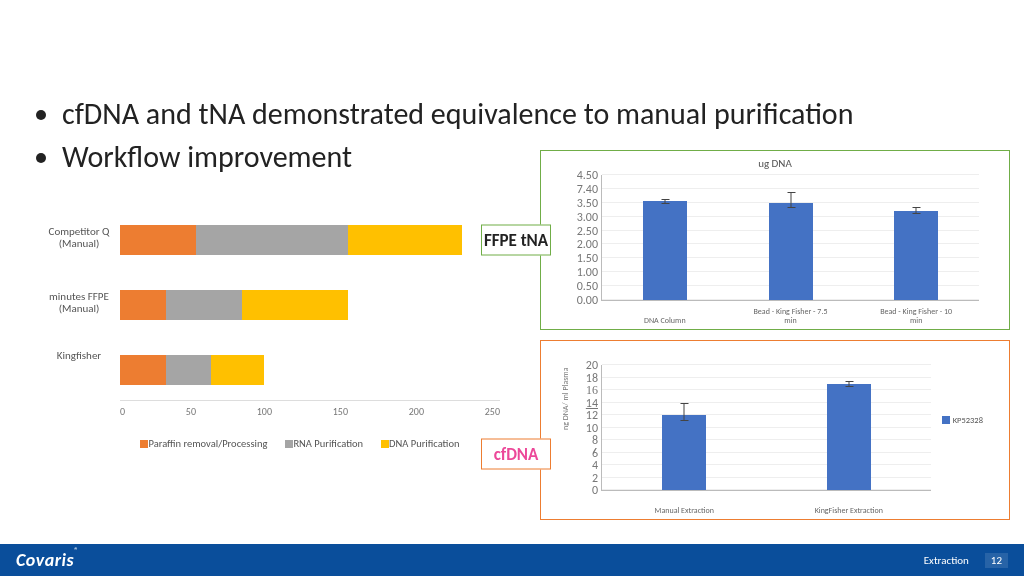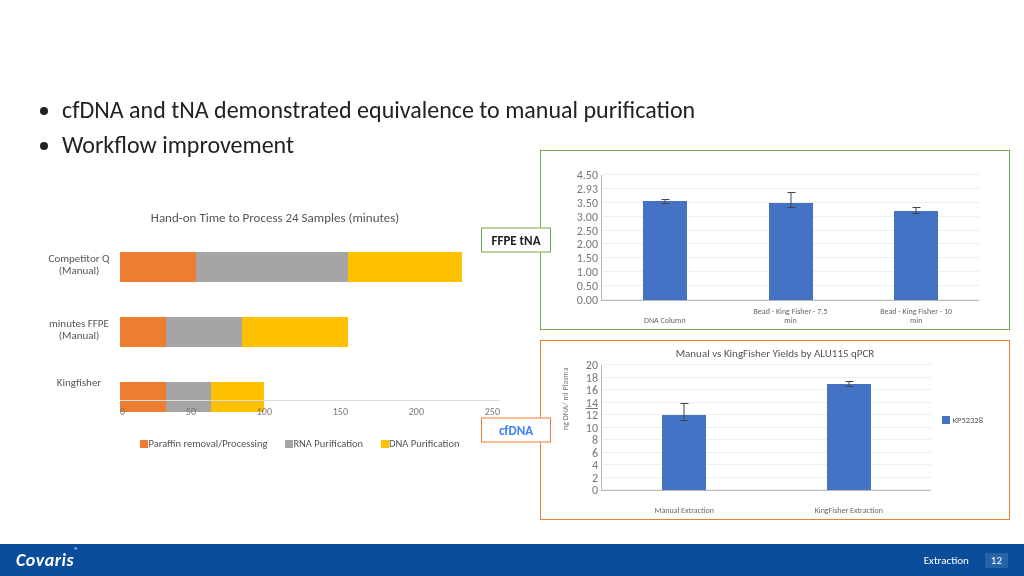--- a/index.html
+++ b/index.html
@@ -1,39 +1,39 @@
 <!DOCTYPE html>
 <html><head>
 <meta charset="utf-8">
 <style>
   * { box-sizing: border-box; margin: 0; padding: 0; }
   html, body { width: 1024px; height: 576px; font-family: Calibri, Arial, sans-serif; background: #fff; overflow: hidden; }
   .slide { position: relative; width: 1024px; height: 576px; }
   .title { position: absolute; left: 40px; top: 28px; font-size: 30px; font-weight: 700; color: #0563C1; }
-  .bullets { position: absolute; left: 40px; top: 95px; font-size: 24px; color: #222; }
+  .bullets { position: absolute; left: 40px; top: 95px; font-size: 30px; color: #222; }
   .bullets li { margin-left: 22px; margin-bottom: 6px; list-style: disc; }
 
   .left-chart { position: absolute; left: 40px; top: 210px; width: 470px; height: 290px; }
   .left-chart .ctitle { text-align: center; font-size: 13px; color: #555; margin-bottom: 12px; }
   .hbar-area { position: relative; width: 100%; height: 190px; }
   .hbar-row { position: absolute; left: 80px; right: 10px; height: 40px; display: flex; align-items: center; }
   .hbar-label { position: absolute; left: 0; width: 78px; font-size: 11px; color: #555; text-align: center; line-height: 1.1; }
   .hbar-bar { height: 30px; display: flex; }
   .seg { height: 100%; }
   .xaxis { position: absolute; left: 80px; right: 10px; bottom: 82px; border-top: 1px solid #ddd; display: flex; justify-content: space-between; font-size: 10px; color: #777; padding-top: 4px; }
   .hlegend { position: absolute; left: 60px; right: 10px; bottom: 50px; display: flex; justify-content: center; gap: 18px; font-size: 10.5px; color: #555; }
   .lg { display: flex; align-items: center; }
   .sw { width: 8px; height: 8px; display: inline-block; }
 
   .panel { position: absolute; background: #fff; }
   .panel-green { left: 540px; top: 150px; width: 470px; height: 180px; border: 1.5px solid #70AD47; }
   .panel-orange { left: 540px; top: 340px; width: 470px; height: 180px; border: 1.5px solid #ED7D31; }
-  .panel-label { position: absolute; left: -60px; top: 50%; transform: translateY(-50%); width: 70px; text-align: center; font-size: 13px; font-weight: 700; padding: 4px 0; background: #fff; }
+  .panel-label { position: absolute; left: -60px; top: 50%; transform: translateY(-50%); width: 70px; text-align: center; font-size: 17px; font-weight: 700; padding: 4px 0; background: #fff; }
   .panel-green .panel-label { color: #222; border: 1.5px solid #70AD47; }
-  .panel-orange .panel-label { color: #3b82f6; border: 1.5px solid #ED7D31; }
+  .panel-orange .panel-label { color: #ec4899; border: 1.5px solid #ED7D31; margin-top: 24px; }
 
   .mini-chart { position: absolute; left: 20px; right: 20px; top: 0; bottom: 0; }
   .mini-title { text-align: center; font-size: 11px; color: #555; margin-top: 6px; }
   .mini-plot { position: absolute; left: 40px; right: 10px; top: 24px; bottom: 28px; border-left: 1px solid #bbb; border-bottom: 1px solid #bbb; }
   .mini-plot.has-legend { right: 58px; }
   .ytick { position: absolute; left: -30px; width: 26px; text-align: right; font-size: 12px; color: #777; transform: translateY(50%); }
   .grid { position: absolute; left: 0; right: 0; border-top: 1px solid #eee; }
   .vbar { position: absolute; bottom: 0; background: #4472C4; width: 44px; transform: translateX(-50%); }
   .err { position: absolute; width: 0; border-left: 1.2px solid #444; left: 50%; transform: translateX(-50%); }
   .err .cap { position: absolute; left: -4px; width: 8px; border-top: 1.2px solid #444; }
@@ -50,21 +50,20 @@
 </head>
 <body>
 
 <div class="slide">
   <ul class="bullets">
     <li>cfDNA and tNA demonstrated equivalence to manual purification</li>
     <li>Workflow improvement</li>
   </ul>
 
   <div class="left-chart">
-    <div class="ctitle">Hand-on Time to Process 24 Samples (minutes)</div>
     <div class="hbar-area" id="hbar">
         <div class="hbar-label" style="top: 16px;">Competitor Q (Manual)</div>
         <div class="hbar-row" style="top: 10px;">
           <div class="hbar-bar">
             <div class="seg" style="background: rgb(237, 125, 49); width: 76px;"></div>
             <div class="seg" style="background: rgb(165, 165, 165); width: 152px;"></div>
             <div class="seg" style="background: rgb(255, 192, 0); width: 114px;"></div>
           </div>
         </div>
         <div class="hbar-label" style="top: 81px;">minutes FFPE (Manual)</div>
@@ -104,39 +103,40 @@
         <div class="lg">
           <span class="sw" style="background:#FFC000"></span>
           <span>DNA Purification</span>
         </div>
       </div>
   </div>
 
   <div class="panel panel-green">
     <div class="panel-label">FFPE tNA</div>
     <div class="mini-chart">
+      <div class="mini-title">ug DNA</div>
       <div class="mini-plot" id="plot1">
           <div class="grid" style="bottom: 0%;"></div>
           <div class="ytick" style="bottom: 0%;">0.00</div>
           <div class="grid" style="bottom: 11.1111%;"></div>
           <div class="ytick" style="bottom: 11.1111%;">0.50</div>
           <div class="grid" style="bottom: 22.2222%;"></div>
           <div class="ytick" style="bottom: 22.2222%;">1.00</div>
           <div class="grid" style="bottom: 33.3333%;"></div>
           <div class="ytick" style="bottom: 33.3333%;">1.50</div>
           <div class="grid" style="bottom: 44.4444%;"></div>
           <div class="ytick" style="bottom: 44.4444%;">2.00</div>
           <div class="grid" style="bottom: 55.5556%;"></div>
           <div class="ytick" style="bottom: 55.5556%;">2.50</div>
           <div class="grid" style="bottom: 66.6667%;"></div>
           <div class="ytick" style="bottom: 66.6667%;">3.00</div>
           <div class="grid" style="bottom: 77.7778%;"></div>
           <div class="ytick" style="bottom: 77.7778%;">3.50</div>
           <div class="grid" style="bottom: 88.8889%;"></div>
-          <div class="ytick" style="bottom: 88.8889%;">2.93</div>
+          <div class="ytick" style="bottom: 88.8889%;">7.40</div>
           <div class="grid" style="bottom: 100%;"></div>
           <div class="ytick" style="bottom: 100%;">4.50</div>
           <div class="vbar" style="left: 16.6667%; height: 78.8889%;"></div>
           <div class="err" style="left: 16.6667%; bottom: 76.6667%; height: 4.44444%;">
             <div class="cap" style="top: 0px;"></div>
             <div class="cap" style="bottom: 0px;"></div>
           </div>
           <div class="xtick" style="left: 16.6667%;">DNA Column</div>
           <div class="vbar" style="left: 50%; height: 77.7778%;"></div>
           <div class="err" style="left: 50%; bottom: 73.3333%; height: 13.3333%;">
@@ -150,41 +150,40 @@
             <div class="cap" style="bottom: 0px;"></div>
           </div>
           <div class="xtick" style="left: 83.3333%;">Bead - King Fisher - 10 min</div>
         </div>
     </div>
   </div>
 
   <div class="panel panel-orange">
     <div class="panel-label">cfDNA</div>
     <div class="mini-chart">
-      <div class="mini-title">Manual vs KingFisher Yields by ALU115 qPCR</div>
       <div class="ylab-rot">ng DNA/ ml Plasma</div>
       <div class="mini-plot has-legend" id="plot2">
           <div class="grid" style="bottom: 0%;"></div>
           <div class="ytick" style="bottom: 0%;">0</div>
           <div class="grid" style="bottom: 10%;"></div>
           <div class="ytick" style="bottom: 10%;">2</div>
           <div class="grid" style="bottom: 20%;"></div>
           <div class="ytick" style="bottom: 20%;">4</div>
           <div class="grid" style="bottom: 30%;"></div>
           <div class="ytick" style="bottom: 30%;">6</div>
           <div class="grid" style="bottom: 40%;"></div>
           <div class="ytick" style="bottom: 40%;">8</div>
           <div class="grid" style="bottom: 50%;"></div>
           <div class="ytick" style="bottom: 50%;">10</div>
           <div class="grid" style="bottom: 60%;"></div>
           <div class="ytick" style="bottom: 60%;">12</div>
           <div class="grid" style="bottom: 70%;"></div>
           <div class="ytick" style="bottom: 70%; text-decoration: underline;">14</div>
           <div class="grid" style="bottom: 80%;"></div>
-          <div class="ytick" style="bottom: 80%;">16</div>
+          <div class="ytick" style="bottom: 80%; font-family: Liberation Serif, serif;">16</div>
           <div class="grid" style="bottom: 90%;"></div>
           <div class="ytick" style="bottom: 90%;">18</div>
           <div class="grid" style="bottom: 100%;"></div>
           <div class="ytick" style="bottom: 100%; margin-top: 38px;">20</div>
           <div class="vbar" style="left: 25%; height: 60%;"></div>
           <div class="err" style="left: 25%; bottom: 55%; height: 15%;">
             <div class="cap" style="top: 0px;"></div>
             <div class="cap" style="bottom: 0px;"></div>
           </div>
           <div class="xtick" style="left: 25%;">Manual Extraction</div>

